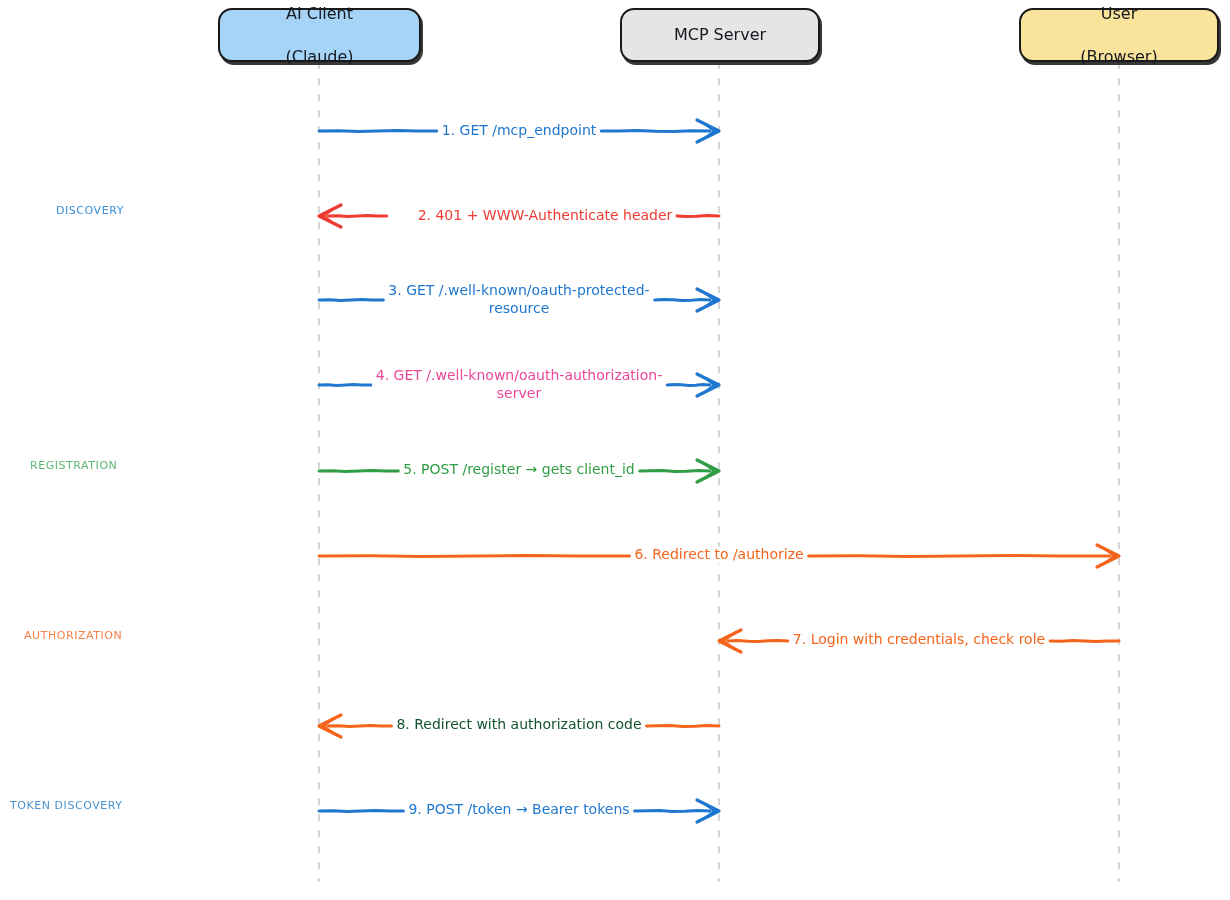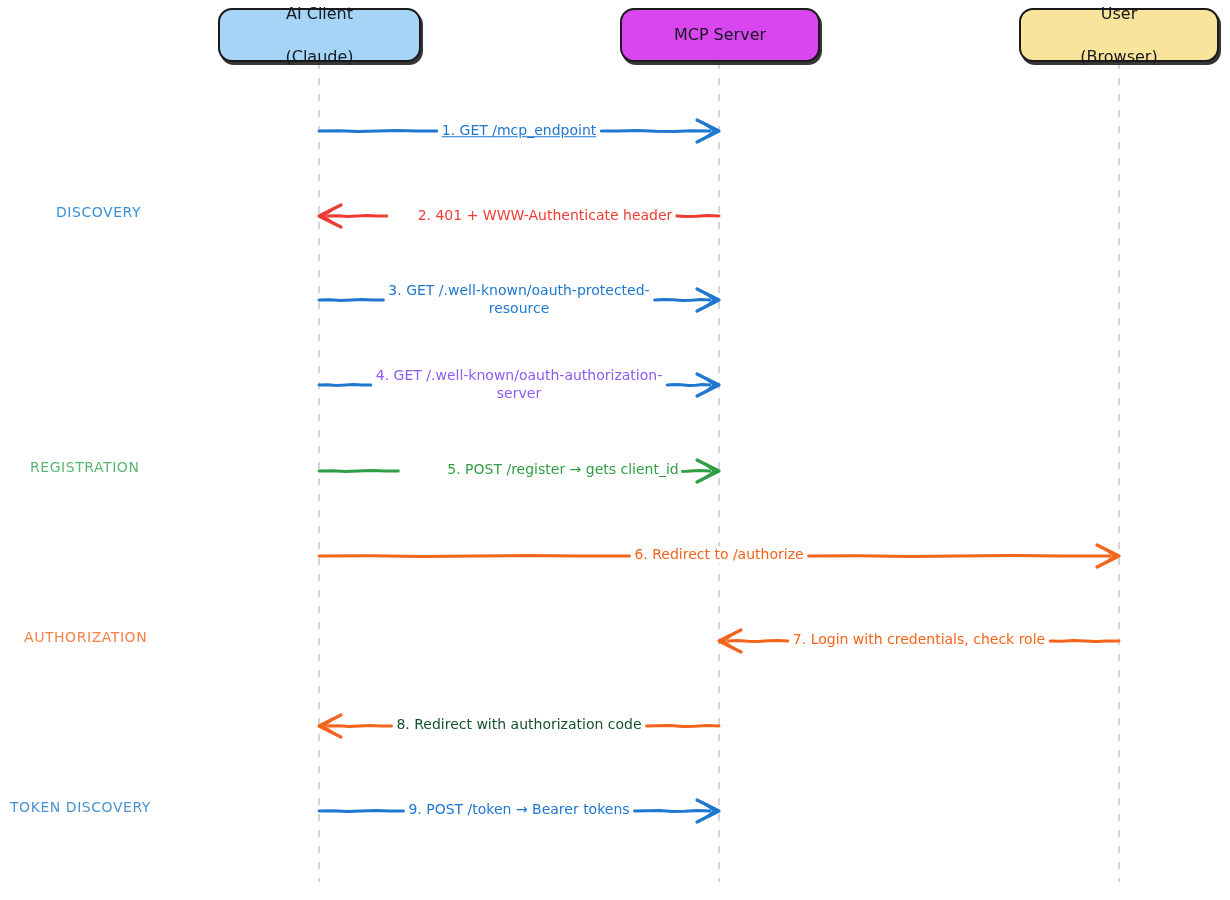--- a/index.html
+++ b/index.html
@@ -45,21 +45,21 @@
     line-height: 1.22;
     color: #14181f;
     font-size: 16px;
   }
   .participant-line1 { display: block; }
   .participant-line2 { display: block; margin-top: 23px; }
 
   
   .phase-label {
     position: absolute;
-    font-size: 14px;
+    font-size: 11px;
     letter-spacing: 0.55px;
     white-space: nowrap;
     font-family: "DejaVu Sans", "Liberation Sans", sans-serif;
     text-align: right;
   }
 
   
   .msg-label {
     position: absolute;
     font-size: 14px;
@@ -137,40 +137,40 @@
           <path d="M 697 800 L 719 811 L 697 822" stroke="#1f77d0" stroke-width="3.2" fill="none" stroke-linecap="round" stroke-linejoin="round"></path>
           <path d="M 719 811 L 703.6 804.4 L 712.4 811 L 703.6 817.6 Z" fill="#1f77d0" stroke="none"></path>
         </g>
       </g>
   </svg>
   <div id="participants-layer">
       <div class="participant-box" style="left: 218px; top: 8px; width: 203px; height: 54px; background: rgb(165, 212, 247);">
         <span class="participant-line1">AI Client</span>
         <span class="participant-line2">(Claude)</span>
       </div>
-      <div class="participant-box" style="left: 620px; top: 8px; width: 200px; height: 54px; background: #d946ef;">
+      <div class="participant-box" style="left: 620px; top: 8px; width: 200px; height: 54px; background: #e5e5e5;">
         <span class="participant-line1">MCP Server</span>
       </div>
       <div class="participant-box" style="left: 1019px; top: 8px; width: 200px; height: 54px; background: rgb(250, 227, 154);">
         <span class="participant-line1">User</span>
         <span class="participant-line2">(Browser)</span>
       </div>
     </div>
   <div id="phases-layer">
       <div class="phase-label" style="left: 56px; top: 204px; color: rgb(58, 143, 214);">DISCOVERY</div>
       <div class="phase-label" style="left: 30px; top: 459px; color: rgb(92, 181, 116);">REGISTRATION</div>
       <div class="phase-label" style="left: 24px; top: 629px; color: rgb(244, 130, 74);">AUTHORIZATION</div>
       <div class="phase-label" style="left: 10px; top: 799px; color: rgb(74, 147, 207);">TOKEN DISCOVERY</div>
     </div>
   <div id="labels-layer">
-      <div class="msg-label" style="left: 519px; top: 131px; color: rgb(31, 119, 208); text-decoration: underline;">1. GET /mcp_endpoint</div>
+      <div class="msg-label" style="left: 519px; top: 131px; color: rgb(31, 119, 208);">1. GET /mcp_endpoint</div>
       <div class="msg-label" style="left: 545px; top: 216px; color: rgb(238, 59, 51);">2. 401 + WWW-Authenticate header</div>
       <div class="msg-label" style="left: 519px; top: 299px; color: rgb(31, 119, 208);">3. GET /.well-known/oauth-protected-
 resource</div>
-      <div class="msg-label" style="left: 519px; top: 384px; color: #8b5cf6;">4. GET /.well-known/oauth-authorization-
+      <div class="msg-label" style="left: 519px; top: 384px; color: #ec4899;">4. GET /.well-known/oauth-authorization-
 server</div>
-      <div class="msg-label" style="left: 519px; top: 470px; color: rgb(47, 158, 68); margin-left: 44px;">5. POST /register → gets client_id</div>
+      <div class="msg-label" style="left: 519px; top: 470px; color: rgb(47, 158, 68);">5. POST /register → gets client_id</div>
       <div class="msg-label" style="left: 719px; top: 555px; color: rgb(244, 100, 26);">6. Redirect to /authorize</div>
       <div class="msg-label" style="left: 919px; top: 640px; color: rgb(244, 100, 26);">7. Login with credentials, check role</div>
       <div class="msg-label" style="left: 519px; top: 725px; color: #14532d;">8. Redirect with authorization code</div>
       <div class="msg-label" style="left: 519px; top: 810px; color: rgb(31, 119, 208);">9. POST /token → Bearer tokens</div>
     </div>
 </div>
 
 </body></html>

